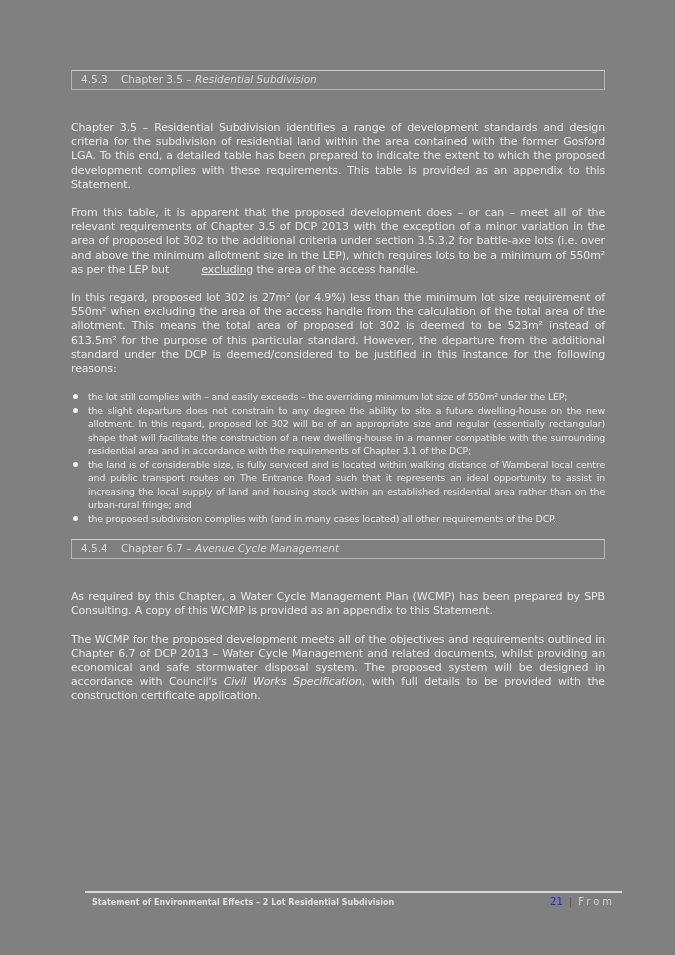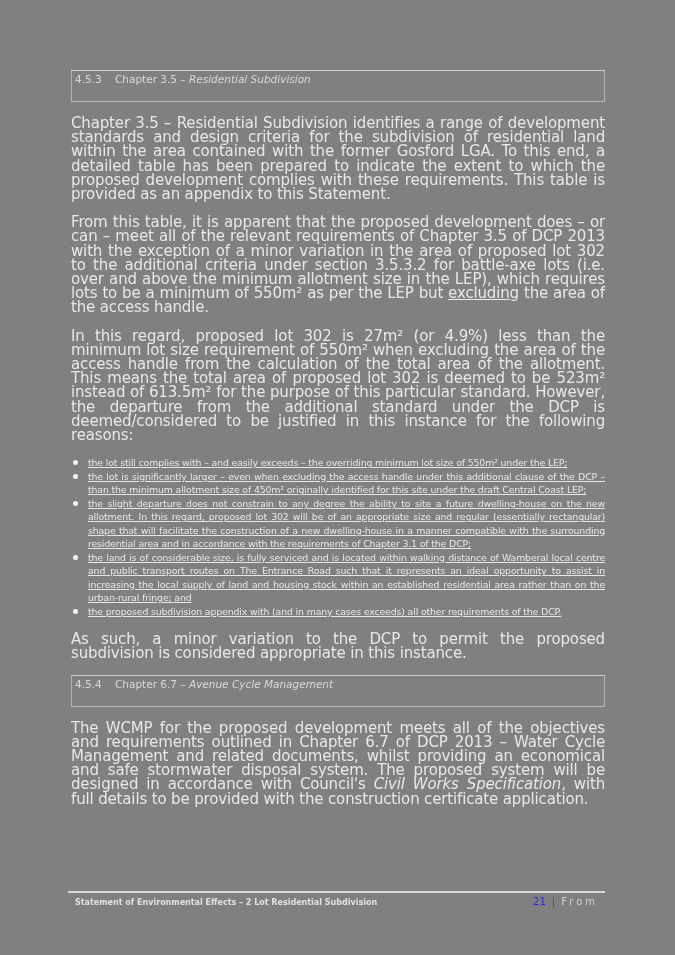--- a/index.html
+++ b/index.html
@@ -8,63 +8,62 @@
     background: #808080;
     font-family: "DejaVu Sans", sans-serif;
     color: #e6e6e6;
     position: relative;
     overflow: hidden;
   }
   .page { position: absolute; left: 71px; top: 70px; width: 534px; }
   .section-heading {
     border: 1px solid #b4b4b4;
     border-top: 1px solid #cfcfcf;
-    height: 32px;
+    height: 20px;
     line-height: 16px;
     font-size: 10.5px;
     color: #d9d9d9;
-    padding-left: 3px;
+    padding-left: 9px;
     box-sizing: border-box;
     white-space: nowrap;
-    margin-bottom: 14px;
+    margin-bottom: 31px;
   }
   .section-heading .num { display: inline-block; width: 40px; }
   .section-heading .title { font-style: italic; }
   p.body {
     margin: 0 0 14px 0;
-    font-size: 15px;
+    font-size: 11px;
     line-height: 14.2px;
     text-align: justify;
     letter-spacing: -0.15px;
     color: #e8e8e8;
   }
   ul.bullets {
     margin: 0 0 14px 0;
     padding: 0;
     list-style: none;
-    text-decoration: underline;
   }
   ul.bullets li {
     position: relative;
     padding-left: 17px;
     font-size: 9.4px;
     line-height: 13.5px;
     text-align: justify;
     letter-spacing: -0.15px;
     color: #e8e8e8;
   }
   ul.bullets li .dot {
     position: absolute; left: 2px; top: 4px;
     width: 5px; height: 5px; border-radius: 50%;
     background: #f2f2f2;
   }
-  u { text-decoration: underline; }
+  u { text-decoration: underline; margin-left: 29px; }
   em { font-style: italic; }
   .footer {
-    position: absolute; left: 68px; top: 891px; width: 537px;
+    position: absolute; left: 85px; top: 891px; width: 537px;
     border-top: 2px solid #d8d8d8;
     text-align: right;
   }
   .footer-left {
     position: absolute; left: 7px; top: 4px;
     font-size: 8px; line-height: 11px; font-weight: bold;
     color: #e0e0e0;
   }
   .footer-right {
     position: absolute; right: 7px; top: 3px;
@@ -85,32 +84,31 @@
   </div>
 
   <p class="body">Chapter 3.5 – Residential Subdivision identifies a range of development standards and design criteria for the subdivision of residential land within the area contained with the former Gosford LGA. To this end, a detailed table has been prepared to indicate the extent to which the proposed development complies with these requirements. This table is provided as an appendix to this Statement.</p>
 
   <p class="body"><span>From this table, it is apparent that the proposed development does – or can – meet all of the relevant requirements of Chapter 3.5 of DCP 2013 with the exception of a minor variation in the area of proposed lot 302 to the additional criteria under section 3.5.3.2 for battle-axe lots (i.e. over and above the minimum allotment size in the LEP), which requires lots to be a minimum of 550m² as per the LEP but </span><u>excluding</u><span> the area of the access handle.</span></p>
 
   <p class="body">In this regard, proposed lot 302 is 27m² (or 4.9%) less than the minimum lot size requirement of 550m² when excluding the area of the access handle from the calculation of the total area of the allotment. This means the total area of proposed lot 302 is deemed to be 523m² instead of 613.5m² for the purpose of this particular standard. However, the departure from the additional standard under the DCP is deemed/considered to be justified in this instance for the following reasons:</p>
 
   <ul class="bullets">
     <li><span class="dot"></span><span>the lot still complies with – and easily exceeds – the overriding minimum lot size of 550m² under the LEP;</span></li>
-    <li><span class="dot"></span><span>the lot is significantly larger – even when excluding the access handle under this additional clause of the DCP – than the minimum allotment size of 450m² originally identified for this site under the draft Central Coast LEP;</span></li>
     <li><span class="dot"></span><span>the slight departure does not constrain to any degree the ability to site a future dwelling-house on the new allotment. In this regard, proposed lot 302 will be of an appropriate size and regular (essentially rectangular) shape that will facilitate the construction of a new dwelling-house in a manner compatible with the surrounding residential area and in accordance with the requirements of Chapter 3.1 of the DCP;</span></li>
     <li><span class="dot"></span><span>the land is of considerable size, is fully serviced and is located within walking distance of Wamberal local centre and public transport routes on The Entrance Road such that it represents an ideal opportunity to assist in increasing the local supply of land and housing stock within an established residential area rather than on the urban-rural fringe; and</span></li>
-    <li><span class="dot"></span><span>the proposed subdivision appendix with (and in many cases exceeds) all other requirements of the DCP.</span></li>
+    <li><span class="dot"></span><span>the proposed subdivision complies with (and in many cases located) all other requirements of the DCP.</span></li>
   </ul>
 
-  <p class="body">As such, a minor variation to the DCP to permit the proposed subdivision is considered appropriate in this instance.</p>
 
   <div class="section-heading">
     <span class="num">4.5.4</span><span>Chapter 6.7</span><span> – </span><span class="title">Avenue Cycle Management</span>
   </div>
 
+  <p class="body">As required by this Chapter, a Water Cycle Management Plan (WCMP) has been prepared by SPB Consulting. A copy of this WCMP is provided as an appendix to this Statement.</p>
 
   <p class="body"><span>The WCMP for the proposed development meets all of the objectives and requirements outlined in Chapter 6.7 of DCP 2013 – Water Cycle Management and related documents, whilst providing an economical and safe stormwater disposal system. The proposed system will be designed in accordance with Council's </span><em>Civil Works Specification</em><span>, with full details to be provided with the construction certificate application.</span></p>
 
 </div>
 
 <div class="footer">
   <div class="footer-left">
     <div>Statement of Environmental Effects – 2 Lot Residential Subdivision</div>
   </div>
   <div class="footer-right">

